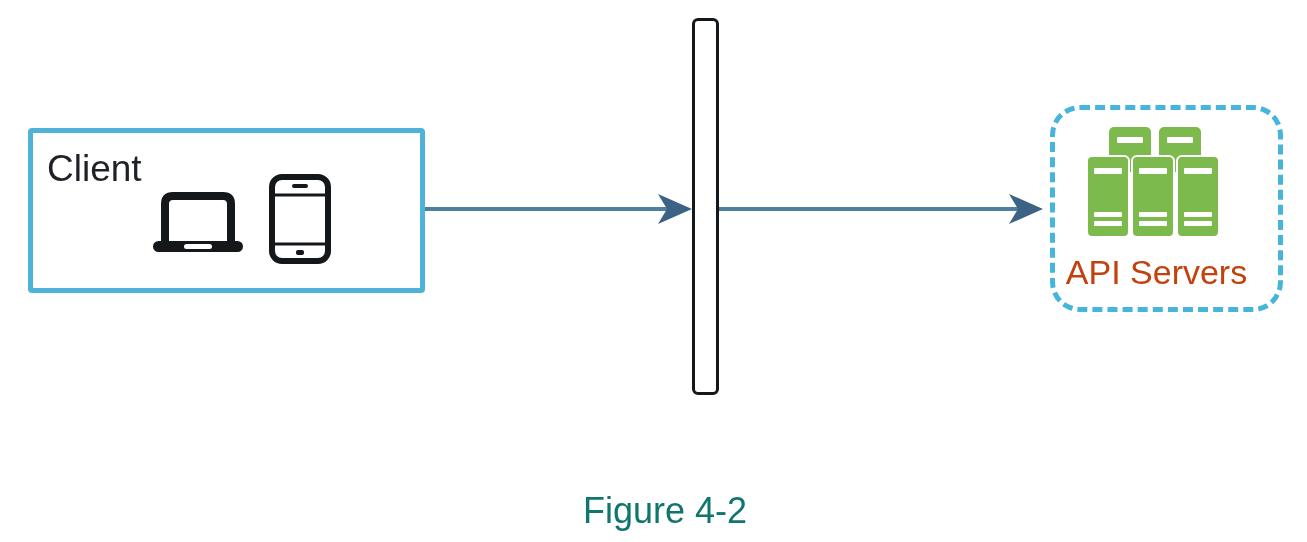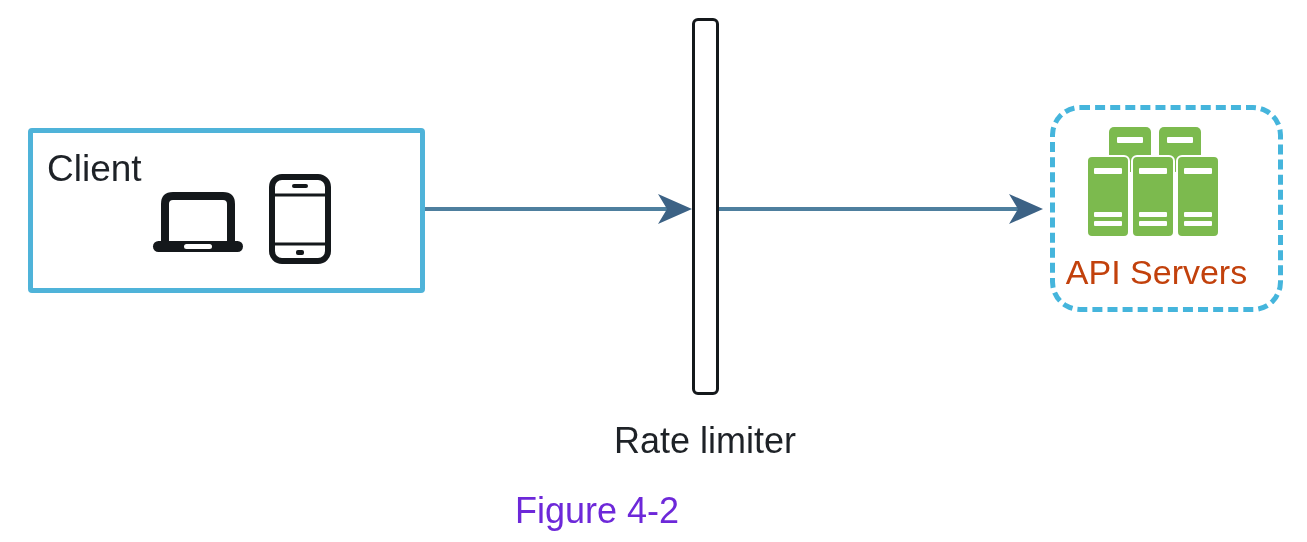--- a/index.html
+++ b/index.html
@@ -72,23 +72,23 @@
     margin-top: 12px;
     margin-right: 20px;
     font-size: 34px;
     color: #c2410c;
     white-space: nowrap;
   }
   .figure-caption {
     position: absolute;
     left: 515px; top: 490px;
     width: 300px;
-    text-align: left;
+    text-align: center;
     font-size: 36px;
-    color: #6d28d9;
+    color: #0f766e;
     white-space: nowrap;
   }
 </style>
 </head>
 <body>
 
 <div class="canvas">
 
   <svg class="arrows-svg" viewBox="0 0 1307 542">
     <g>
@@ -117,21 +117,20 @@
         <rect x="3" y="3" width="56" height="84" rx="10" fill="#ffffff" stroke="#14181b" stroke-width="6"></rect>
         <line x1="5" y1="21" x2="57" y2="21" stroke="#14181b" stroke-width="3"></line>
         <line x1="5" y1="70" x2="57" y2="70" stroke="#14181b" stroke-width="3"></line>
         <rect x="23" y="10" width="16" height="4" rx="2" fill="#14181b"></rect>
         <rect x="27" y="76" width="8" height="5" rx="2" fill="#14181b"></rect>
       </svg>
     </span>
   </div>
 
   <div class="limiter-bar"></div>
-  <div class="limiter-label">Rate limiter</div>
 
   <div class="api-box">
     <span class="servers-icon">
       <svg width="132" height="112" viewBox="0 0 132 112">
 
         <rect x="22" y="2" width="42" height="37" rx="5" fill="#7cba4e"></rect>
         <rect x="36" y="37" width="13" height="10" rx="3" fill="#7cba4e"></rect>
         <rect x="30" y="12" width="26" height="6" rx="1" fill="#ffffff"></rect>
         <rect x="72" y="2" width="42" height="37" rx="5" fill="#7cba4e"></rect>
         <rect x="86" y="37" width="13" height="10" rx="3" fill="#7cba4e"></rect>

